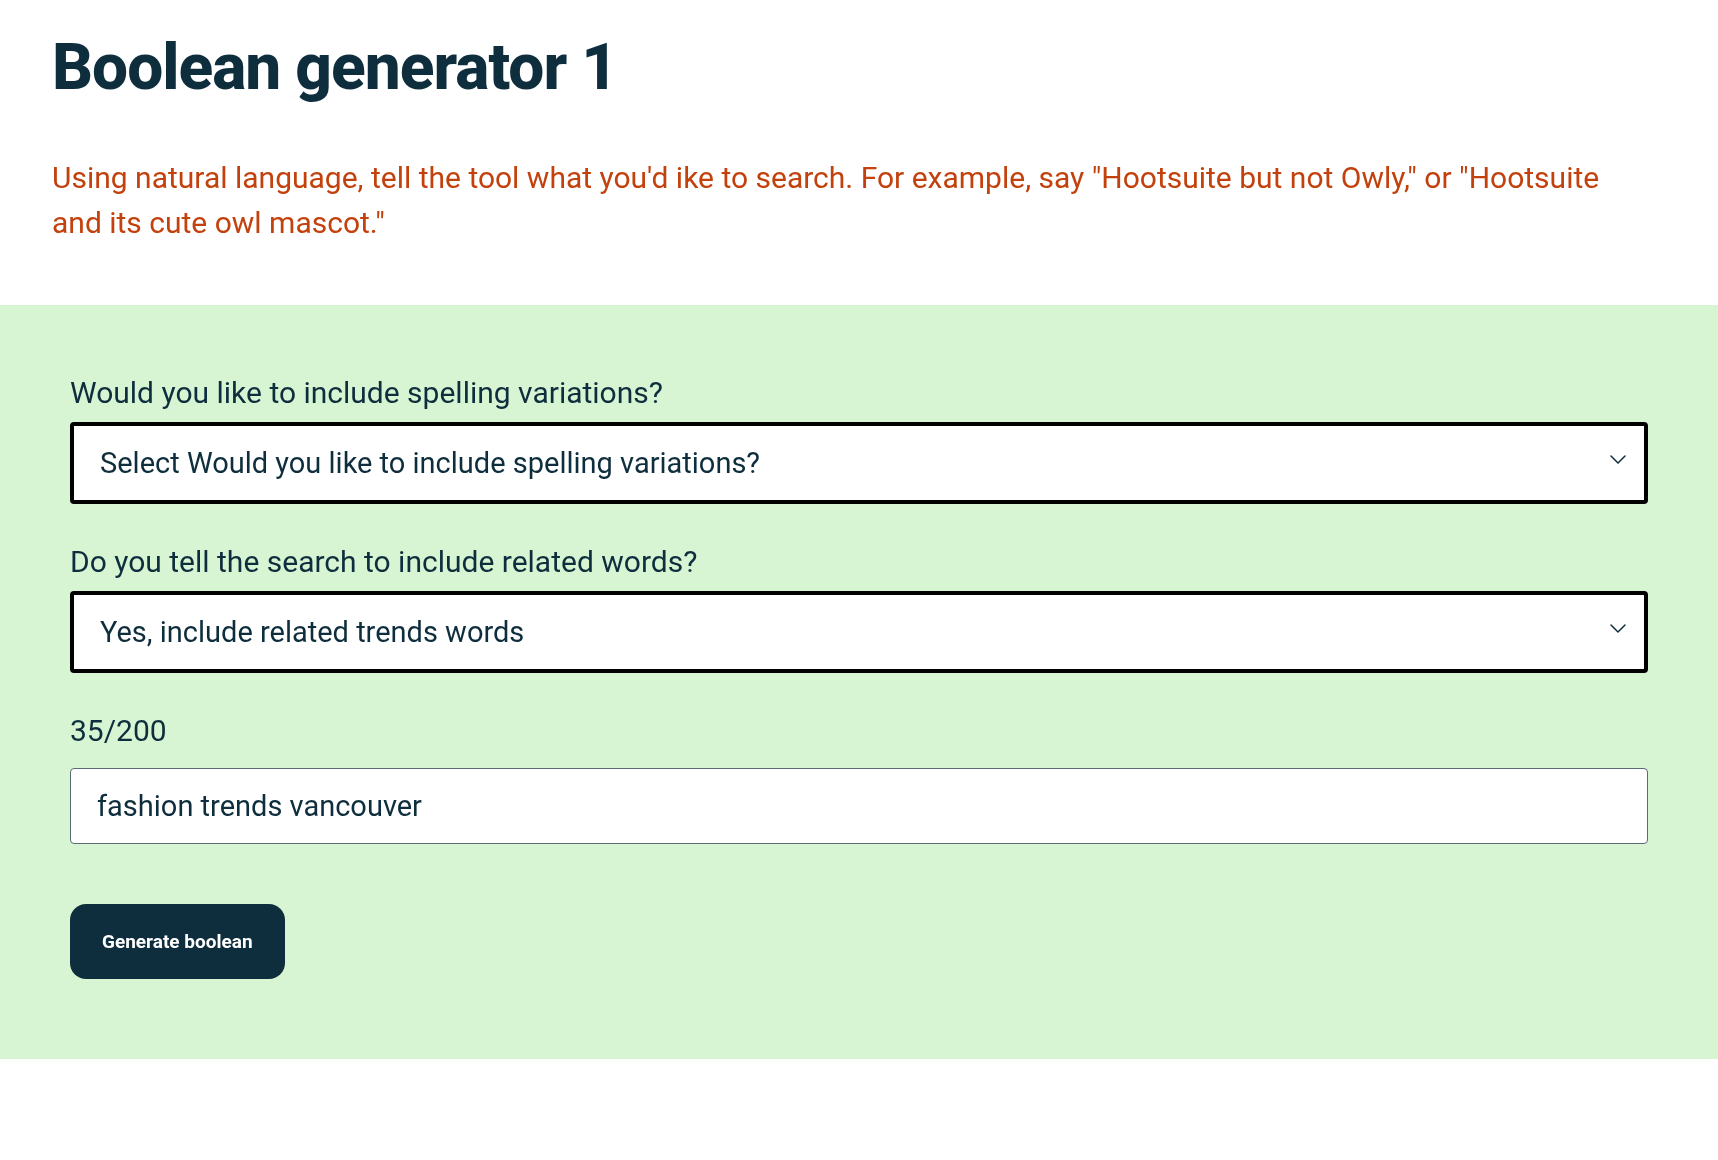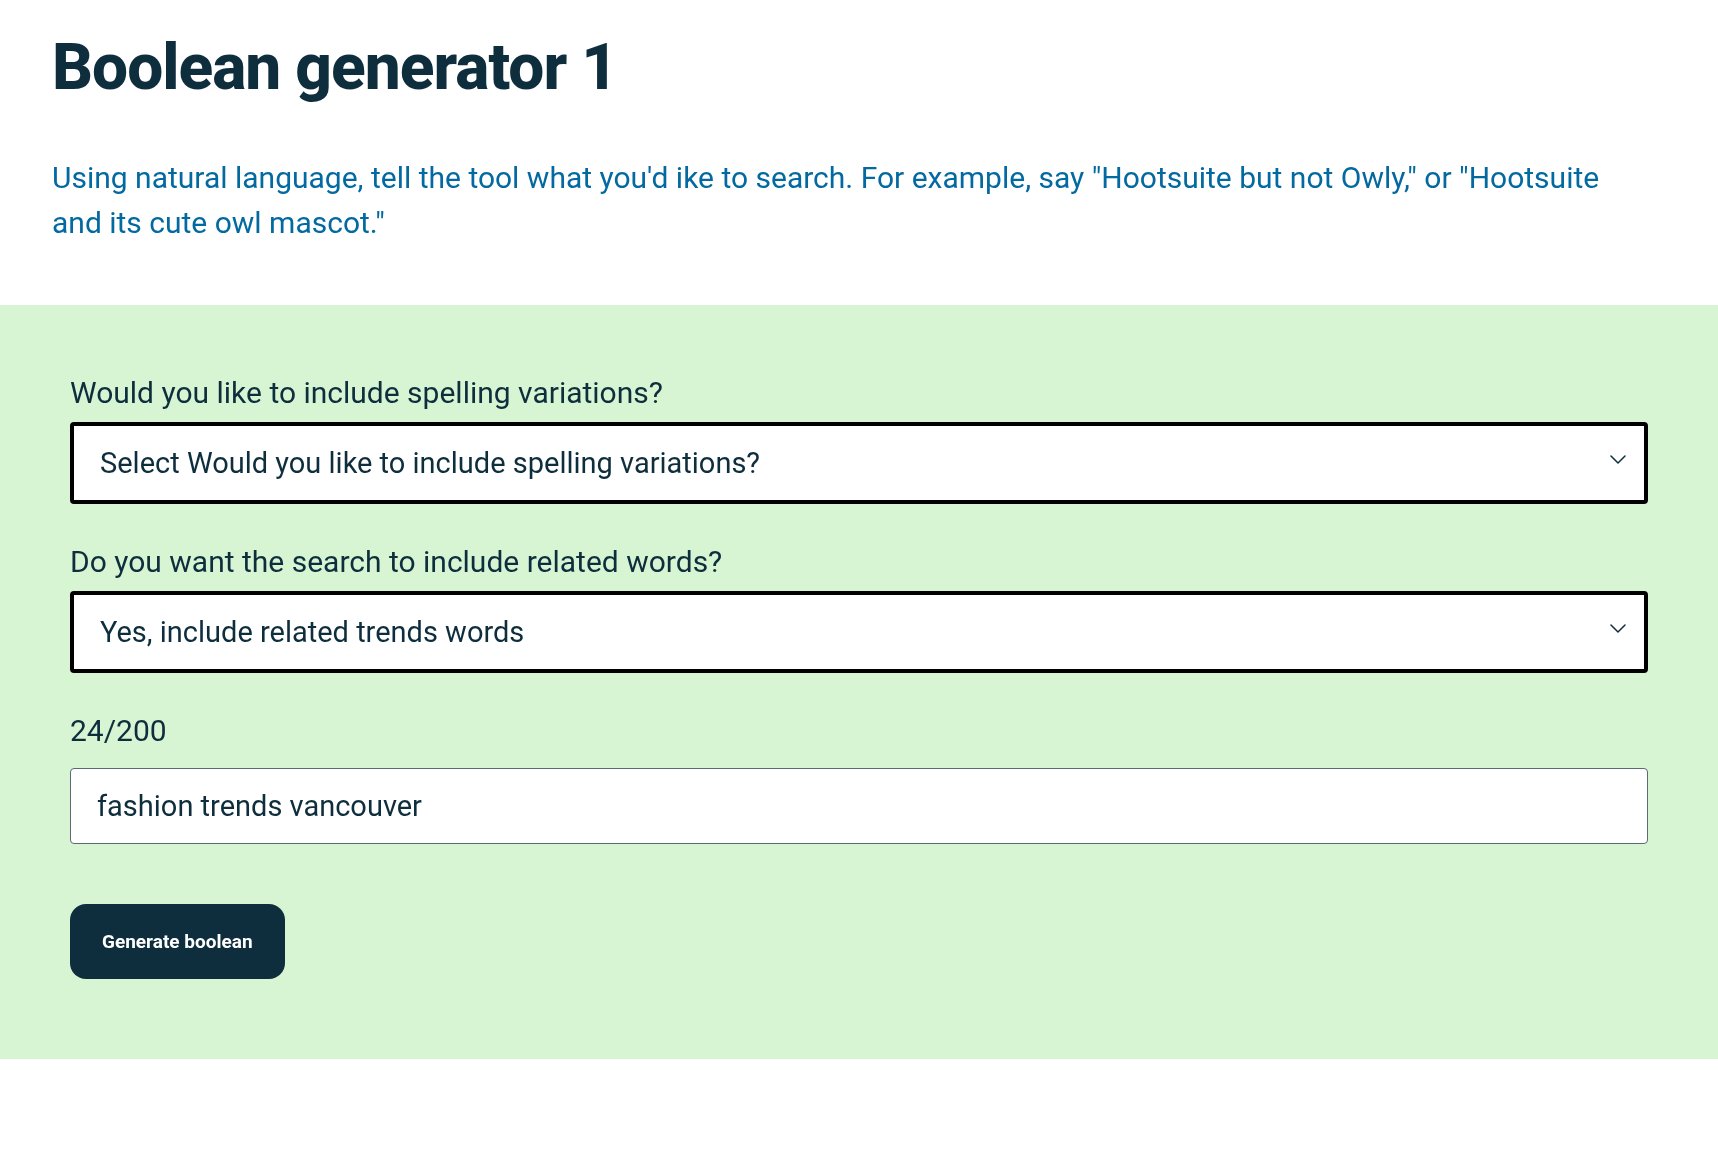--- a/index.html
+++ b/index.html
@@ -24,21 +24,21 @@
       font-size: 64px;
       font-weight: 800;
       color: #0f2e3d;
       margin-bottom: 50px;
       letter-spacing: -1px;
     }
     
     .description {
       font-size: 30px;
       font-weight: 400;
-      color: #0369a1;
+      color: #c2410c;
       line-height: 1.5;
       max-width: 1600px;
     }
     
     .form-section {
       background: #d8f5d3;
       padding: 70px 70px 80px 70px;
     }
     
     .form-group {
@@ -144,34 +144,34 @@
       <span class="chevron-down">
         <svg viewBox="0 0 16 10" fill="none">
           <path d="M1 1L8 8L15 1" stroke="#0f2e3d" stroke-width="1.5" stroke-linecap="round" stroke-linejoin="round"></path>
         </svg>
       </span>
     </div>
   </div>
 
   <div class="form-group">
     <div class="form-label-row">
-      <label class="form-label">Do you want the search to include related words?</label>
+      <label class="form-label">Do you tell the search to include related words?</label>
     </div>
     <div class="select-wrapper">
       <div class="form-select">Yes, include related trends words</div>
       <span class="chevron-down">
         <svg viewBox="0 0 16 10" fill="none">
           <path d="M1 1L8 8L15 1" stroke="#0f2e3d" stroke-width="1.5" stroke-linecap="round" stroke-linejoin="round"></path>
         </svg>
       </span>
     </div>
   </div>
 
   <div class="form-group">
     <div class="form-label-row">
-      <span class="char-counter">24/200</span>
+      <span class="char-counter">35/200</span>
     </div>
     <input type="text" class="form-input" value="fashion trends vancouver" style="">
   </div>
 
   <button class="generate-button">Generate boolean</button>
 
 </div>
 
 </body></html>

